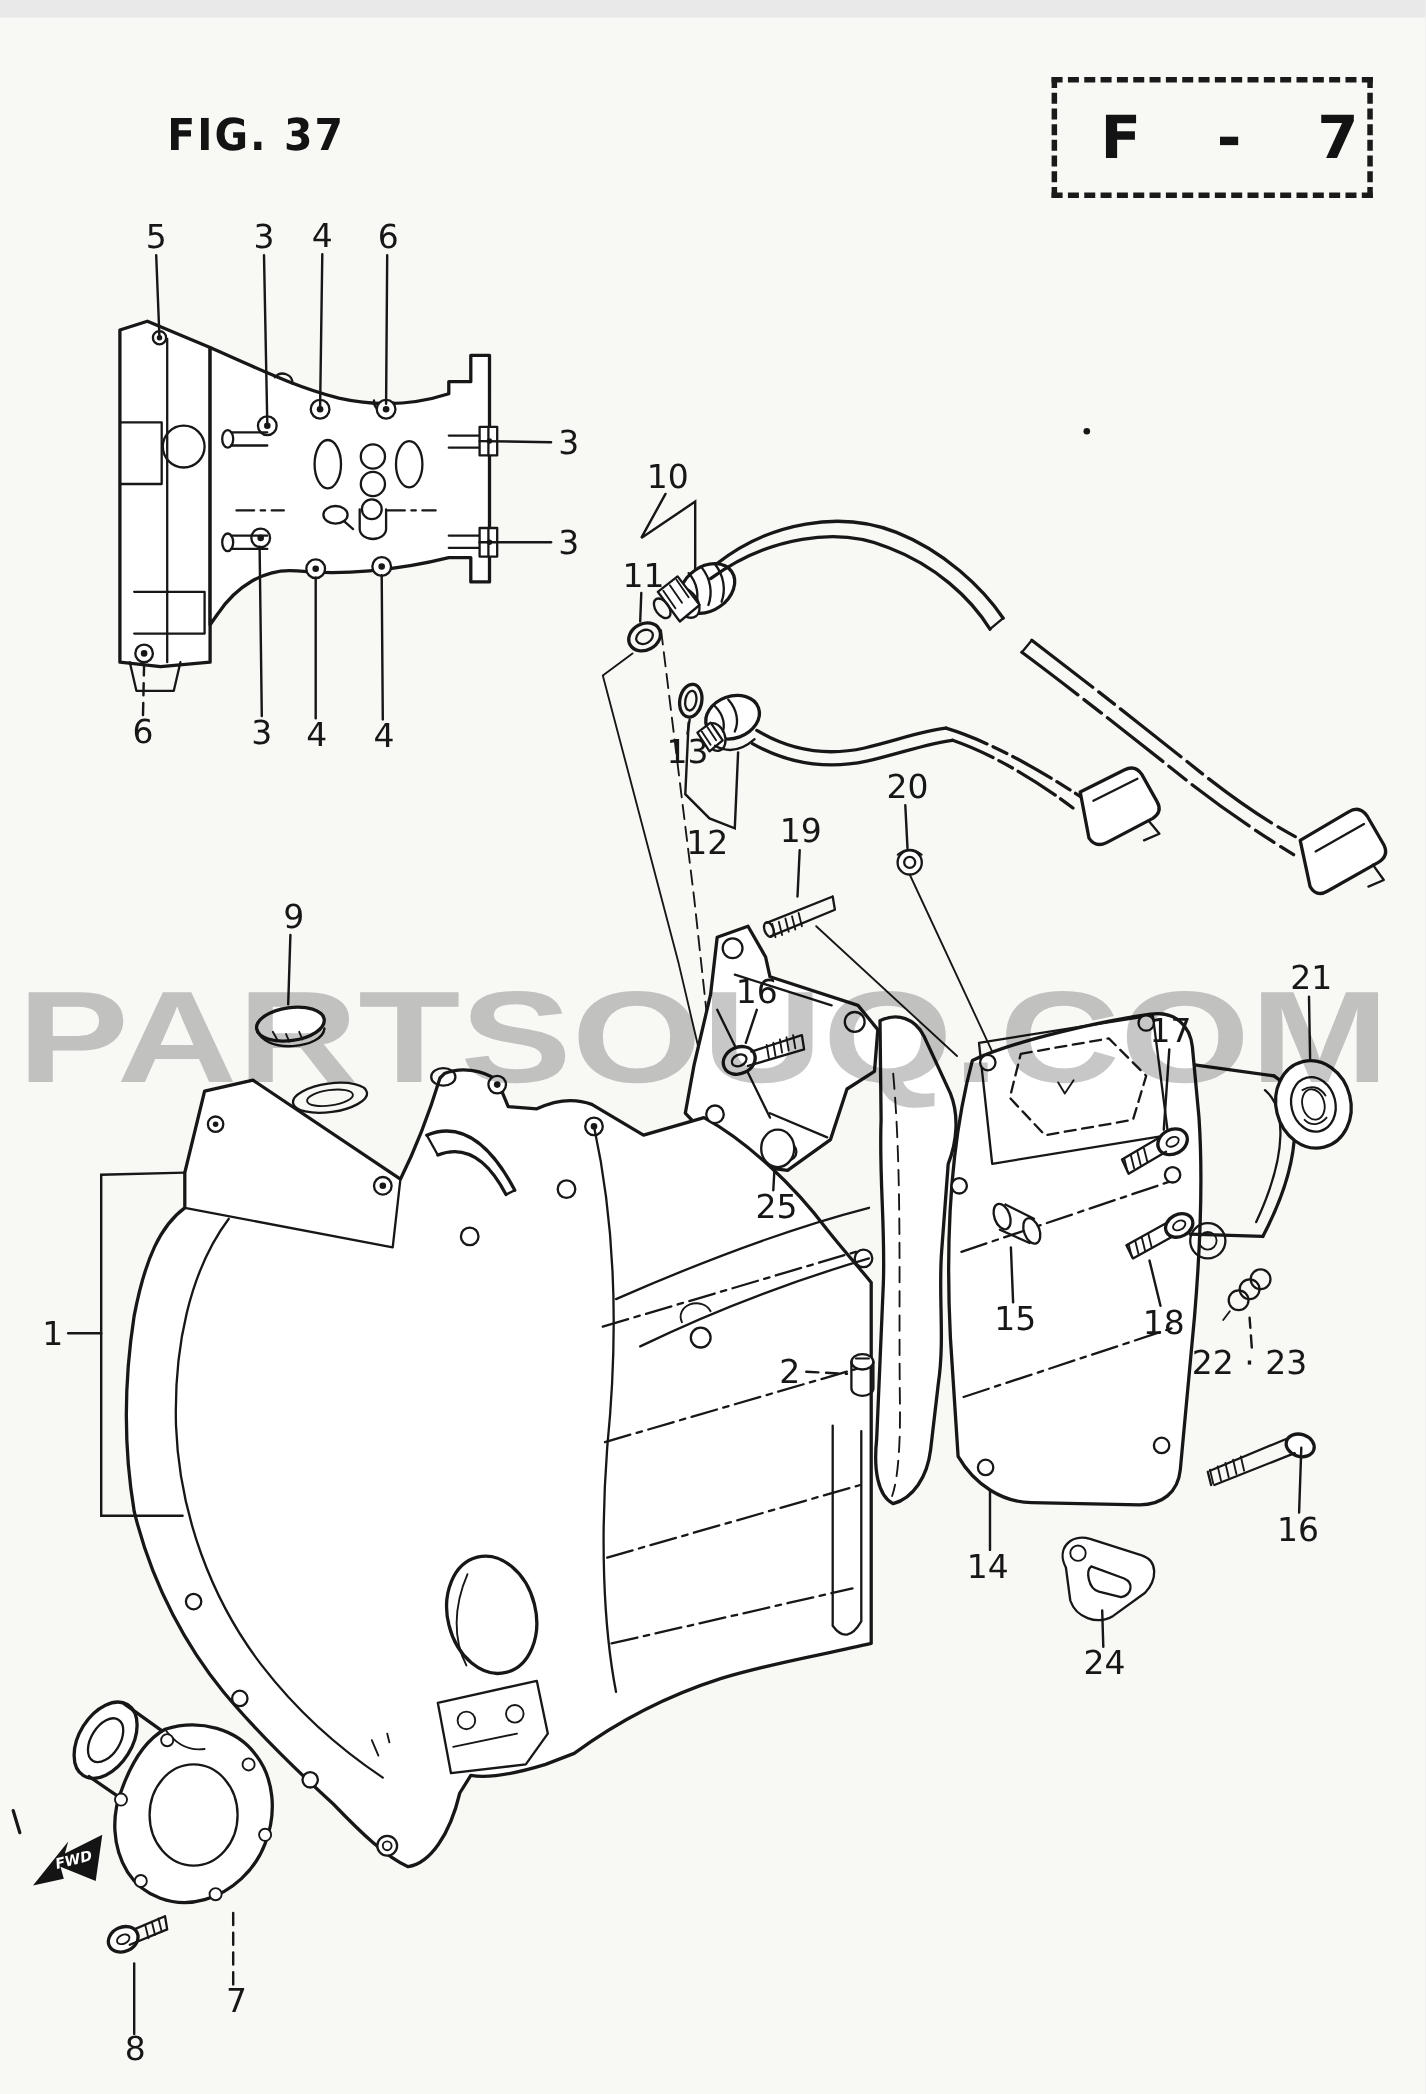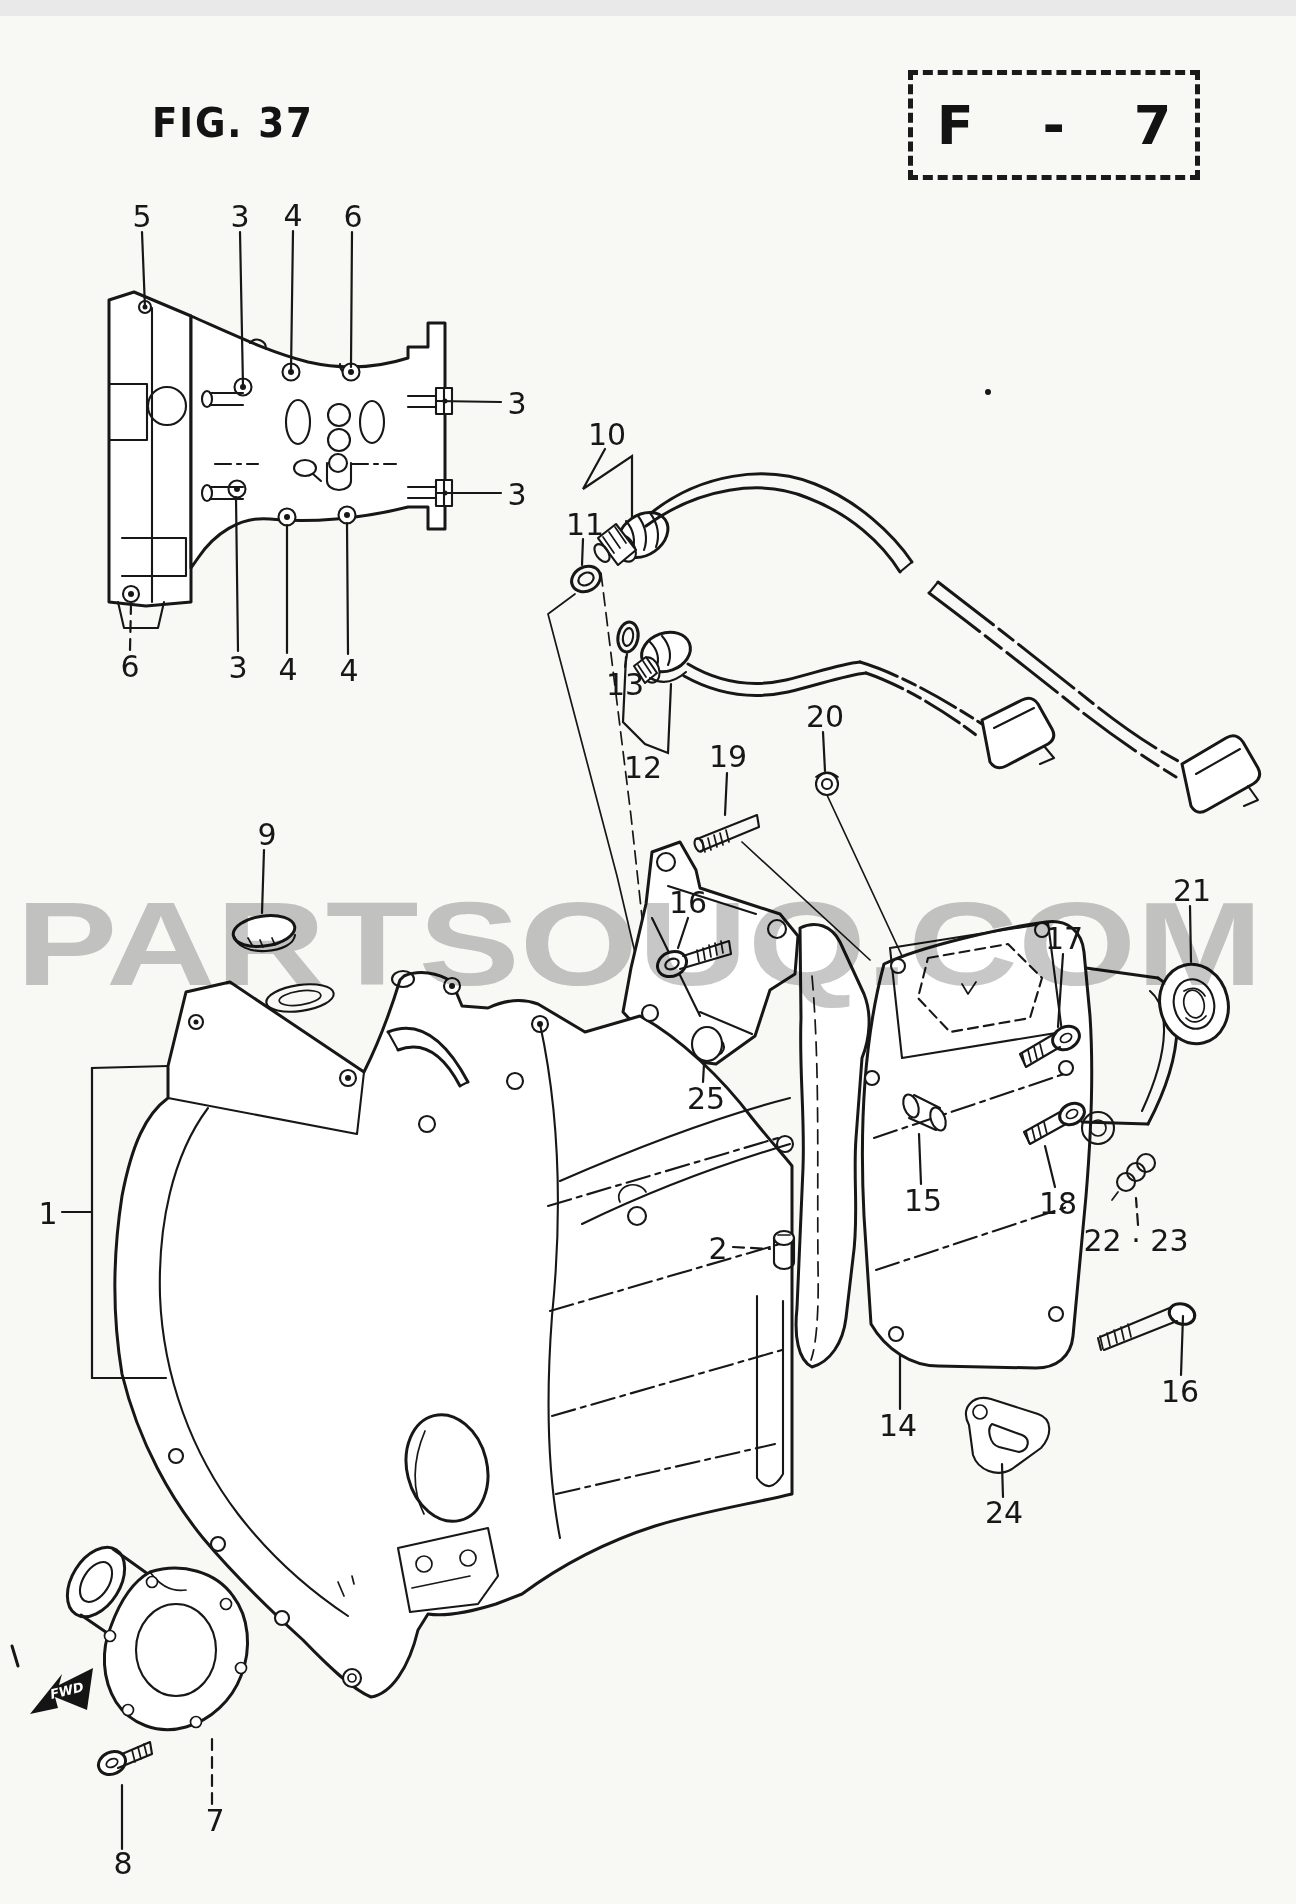--- a/index.html
+++ b/index.html
@@ -7,23 +7,23 @@
     position:relative;width:1296px;height:1904px;margin:16px auto;
     background:#f8f8f5;overflow:hidden;
     font-family:"DejaVu Sans",sans-serif;color:#151515;
   }
   .fig-title{
     position:absolute;left:152px;top:84px;z-index:4;
     font-size:40px;font-weight:800;letter-spacing:2px;
     transform:scaleX(.93);transform-origin:left top;color:#131313;
   }
   .page-ref-box{
-    position:absolute;left:908px;top:54px;width:292px;height:110px;z-index:4;
+    position:absolute;left:956px;top:54px;width:292px;height:110px;z-index:4;
     border:5px dashed #1a1a1a;box-sizing:border-box;
-    display:flex;align-items:center;justify-content:center;
+    display:flex;align-items:center;justify-content:flex-end;
   }
   .page-ref-text{
     font-size:54px;font-weight:900;letter-spacing:16px;word-spacing:18px;
     color:#131313;transform:translateX(8px);
   }
   .watermark{
     position:absolute;left:16px;top:868px;width:1268px;z-index:3;
     font-family:"Liberation Sans",sans-serif;font-weight:900;font-size:152px;
     line-height:1;white-space:nowrap;color:#c7c7c7;
     transform:scaleY(.78);transform-origin:left top;

